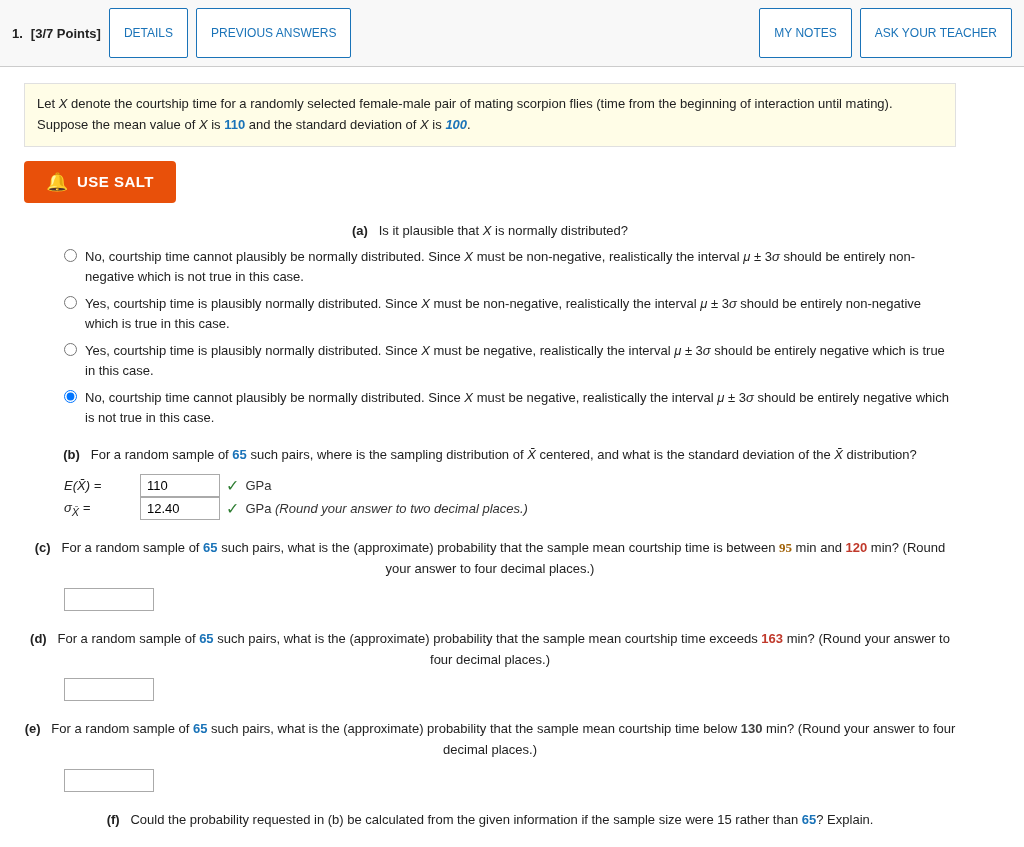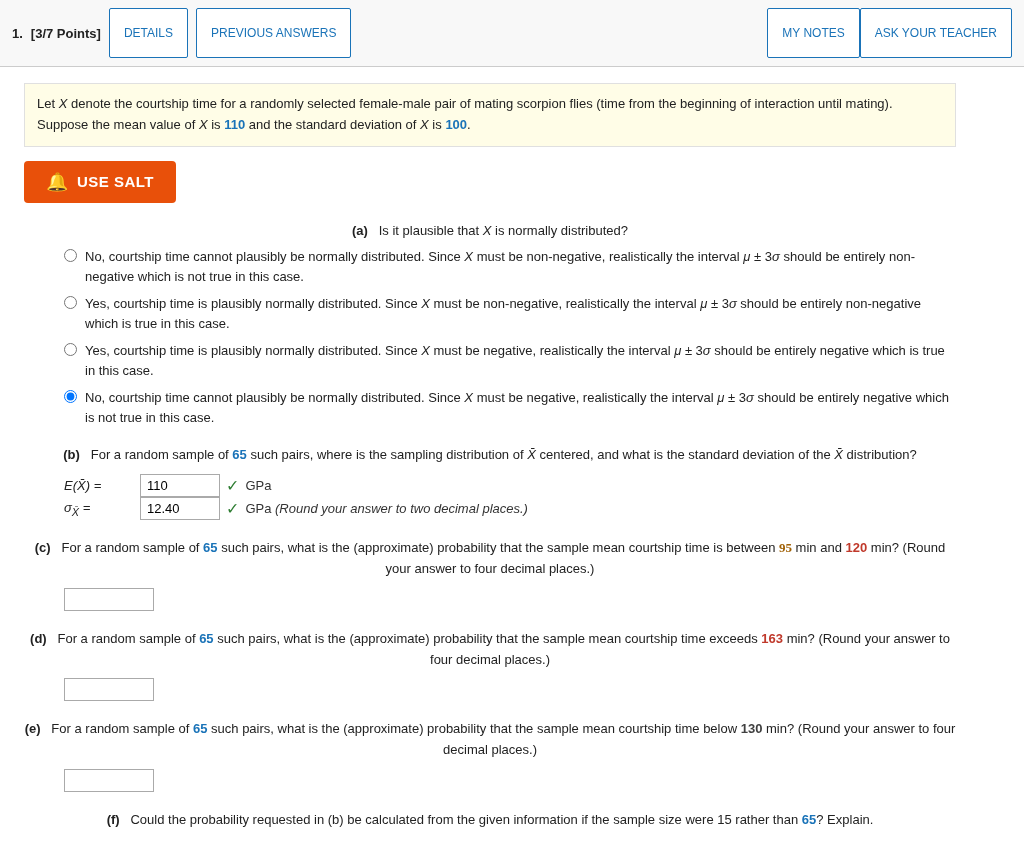--- a/index.html
+++ b/index.html
@@ -33,21 +33,21 @@
       background: #fff;
       color: #1a73b8;
       padding: 17px 14px;
       font-size: 12px;
       cursor: pointer;
       border-radius: 2px;
       font-weight: 500;
     }
     .header-right {
       display: flex;
-      gap: 0;
+      gap: 8px;
     }
     .content {
       padding: 16px 24px;
       max-width: 980px;
     }
     .problem-intro {
       font-size: 13px;
       line-height: 1.6;
       margin-bottom: 14px;
       background: #fffde7;
@@ -151,21 +151,21 @@
   <div class="header-right">
     <button class="btn-outline">MY NOTES</button>
     <button class="btn-outline">ASK YOUR TEACHER</button>
   </div>
 </div>
 
 <div class="content">
 
   
   <div class="problem-intro">
-    <span>Let <em>X</em> denote the courtship time for a randomly selected female-male pair of mating scorpion flies (time from the beginning of interaction until mating). Suppose the mean value of <em>X</em> is <strong style="color:#1a73b8;">110</strong> and the standard deviation of <em>X</em> is <strong style="color:#1a73b8;">100</strong>.</span>
+    <span>Let <em>X</em> denote the courtship time for a randomly selected female-male pair of mating scorpion flies (time from the beginning of interaction until mating). Suppose the mean value of <em>X</em> is <strong style="color:#1a73b8;">110</strong> and the standard deviation of <em>X</em> is <strong style="color:#1a73b8;font-style:italic;">100</strong>.</span>
   </div>
 
   
   <button class="use-salt-btn">
     <span style="font-size:18px;">🔔</span>
     <span>USE SALT</span>
   </button>
 
   
   <div class="part">

